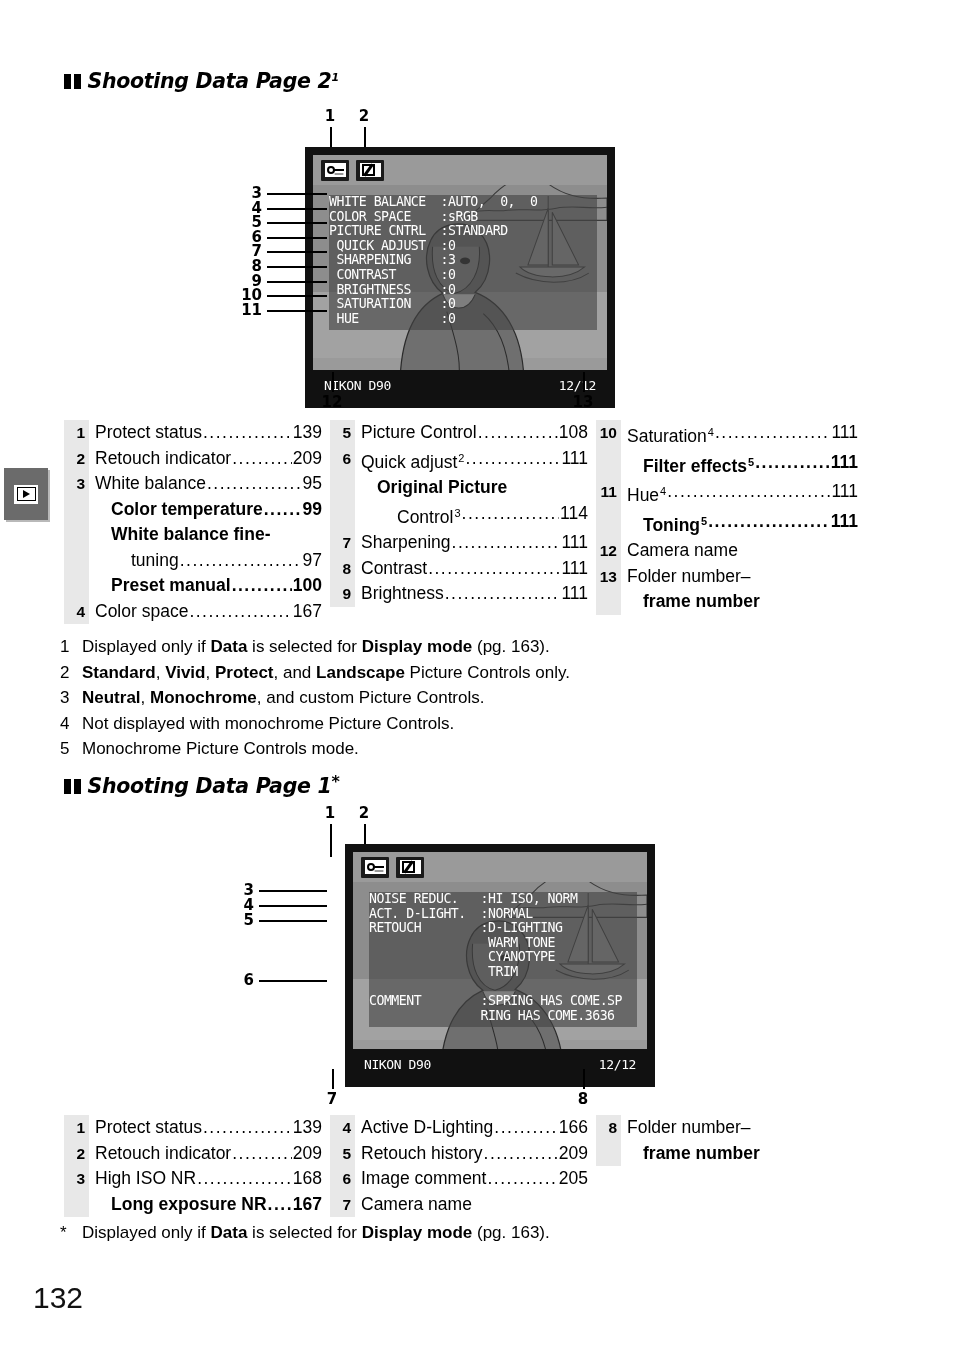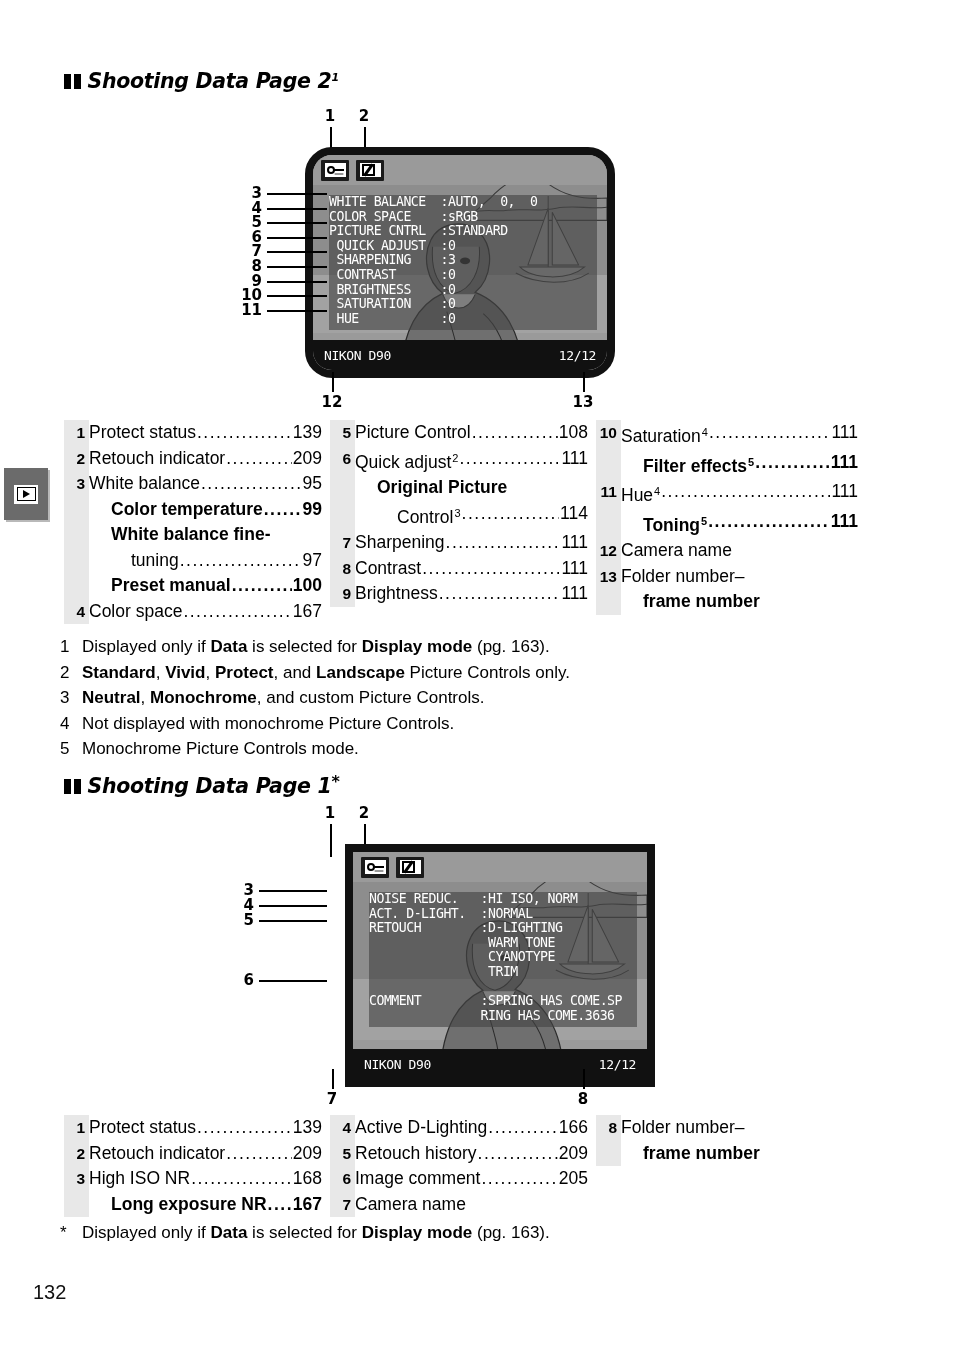--- a/index.html
+++ b/index.html
@@ -199,20 +199,21 @@
     text-align: right;
     padding-right: 4px;
     min-width: 21px;
     align-self: stretch;
     flex: 0 0 auto;
     font-size: 15.5px;
     line-height: 25.5px;
   }
   .idx-num.blank { color: transparent; }
   .idx-text {
+    padding-left: 6px;
     flex: 1 1 auto;
     display: flex;
     white-space: nowrap;
     overflow: hidden;
   }
   .idx-label { flex: 0 0 auto; }
   .idx-dots {
     flex: 1 1 auto;
     overflow: hidden;
     white-space: nowrap;
@@ -232,21 +233,21 @@
     font-size: 17px;
     line-height: 25.5px;
   }
   .fn-marker { width: 22px; flex: 0 0 auto; }
   .fn-text { flex: 1 1 auto; }
   .fn-text b { font-weight: bold; }
 
   .page-num {
     position: absolute;
     left: 33px; top: 1281px;
-    font-size: 20px;
+    font-size: 30px;
     font-family: "Liberation Sans", sans-serif;
     color: #111;
   }
 </style>
 </head>
 <body>
 
 <div class="margin-tab">
   <div class="playbox">
     <div class="playbox-inner">
@@ -257,21 +258,21 @@
 
 <div class="section-head" style="left:64px; top:69px;text-align:center;">
   <span class="sq"></span><span class="sq sq2"></span><span>Shooting Data Page 2</span><sup>1</sup>
 </div>
 
 <div class="lcd-fig" id="fig1" style="left: 0px; top: 0px; width: 954px; height: 1352px;">
     <div class="callout-num" style="left: 316px; top: 107px; width: 28px; text-align: center;">1</div>
     <div class="callout-vline" style="left: 330px; top: 127px; height: 33px;"></div>
     <div class="callout-num" style="left: 350px; top: 107px; width: 28px; text-align: center;">2</div>
     <div class="callout-vline" style="left: 364px; top: 127px; height: 33px;"></div>
-    <div class="lcd-frame" style="left: 305px; top: 147px; width: 310px; height: 231px; border-radius: 27px;">
+    <div class="lcd-frame" style="left: 305px; top: 147px; width: 310px; height: 261px;">
       <div class="lcd-scene">
         <div class="sky"></div>
         <div class="sea"></div>
         <div class="ground"></div>
         <svg width="294" height="227" viewBox="0 0 290 215" style="position: absolute; left: 0px; top: 0px;">
           <path d="M175 38 C195 16,215 12,232 24 C246 34,262 40,290 38 L290 60 L150 60 Z" fill="#8d8d8d" stroke="#3a3a3a" stroke-width="1.1"></path>
           <path d="M148 56 C165 47,178 52,192 50 C208 48,222 52,240 48 C258 45,272 49,290 47" fill="none" stroke="#3a3a3a" stroke-width="1"></path>
           <path d="M232 36 L232 108" stroke="#4a4a4a" stroke-width="1.2"></path>
           <path d="M232 48 L212 104 L232 104 Z" fill="#9b9b9b" stroke="#3a3a3a" stroke-width="1"></path>
           <path d="M236 52 L262 104 L236 104 Z" fill="#9b9b9b" stroke="#3a3a3a" stroke-width="1"></path>

